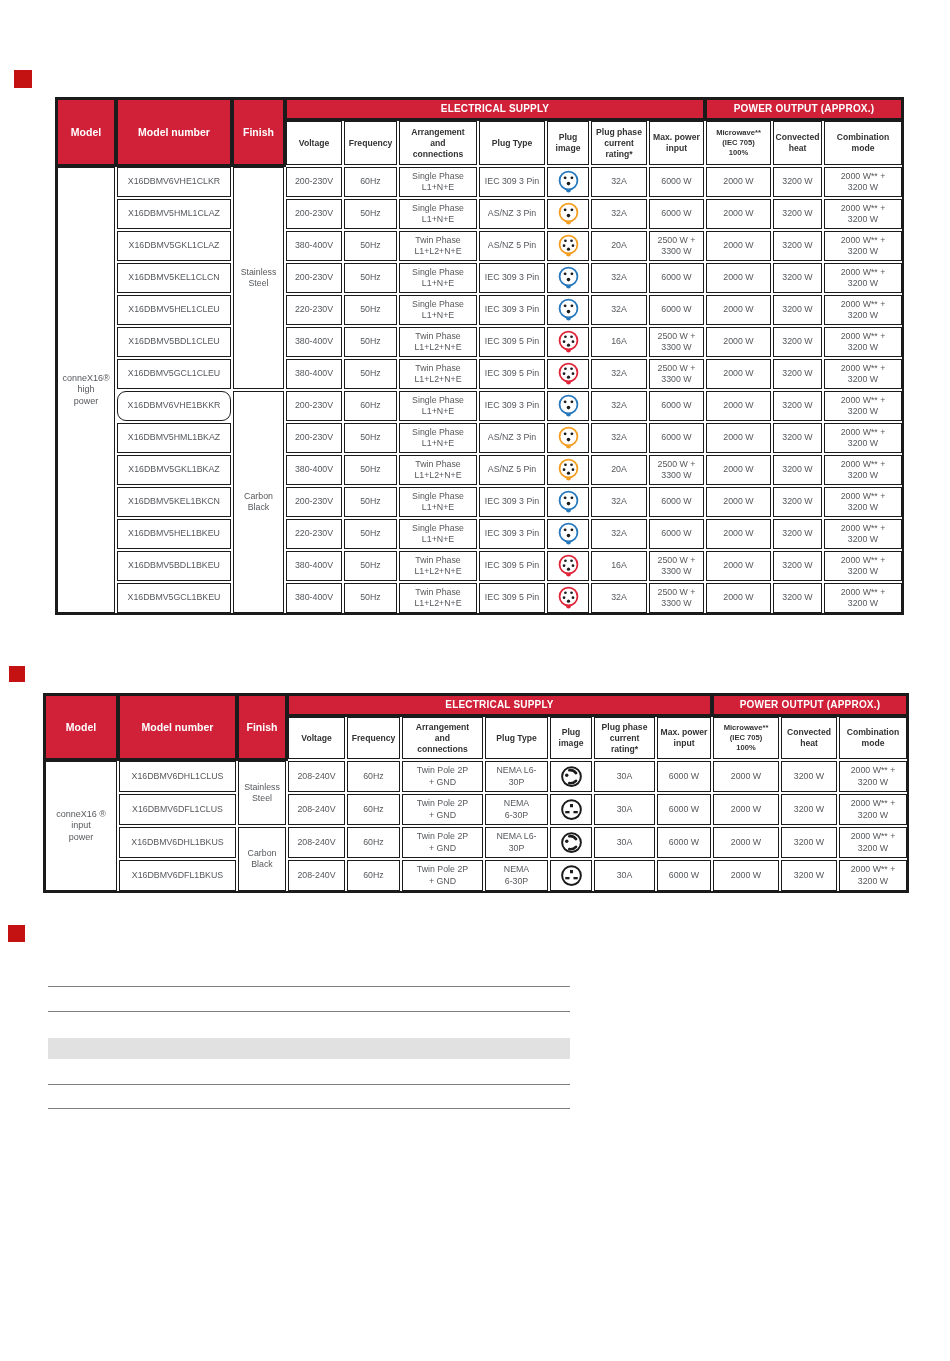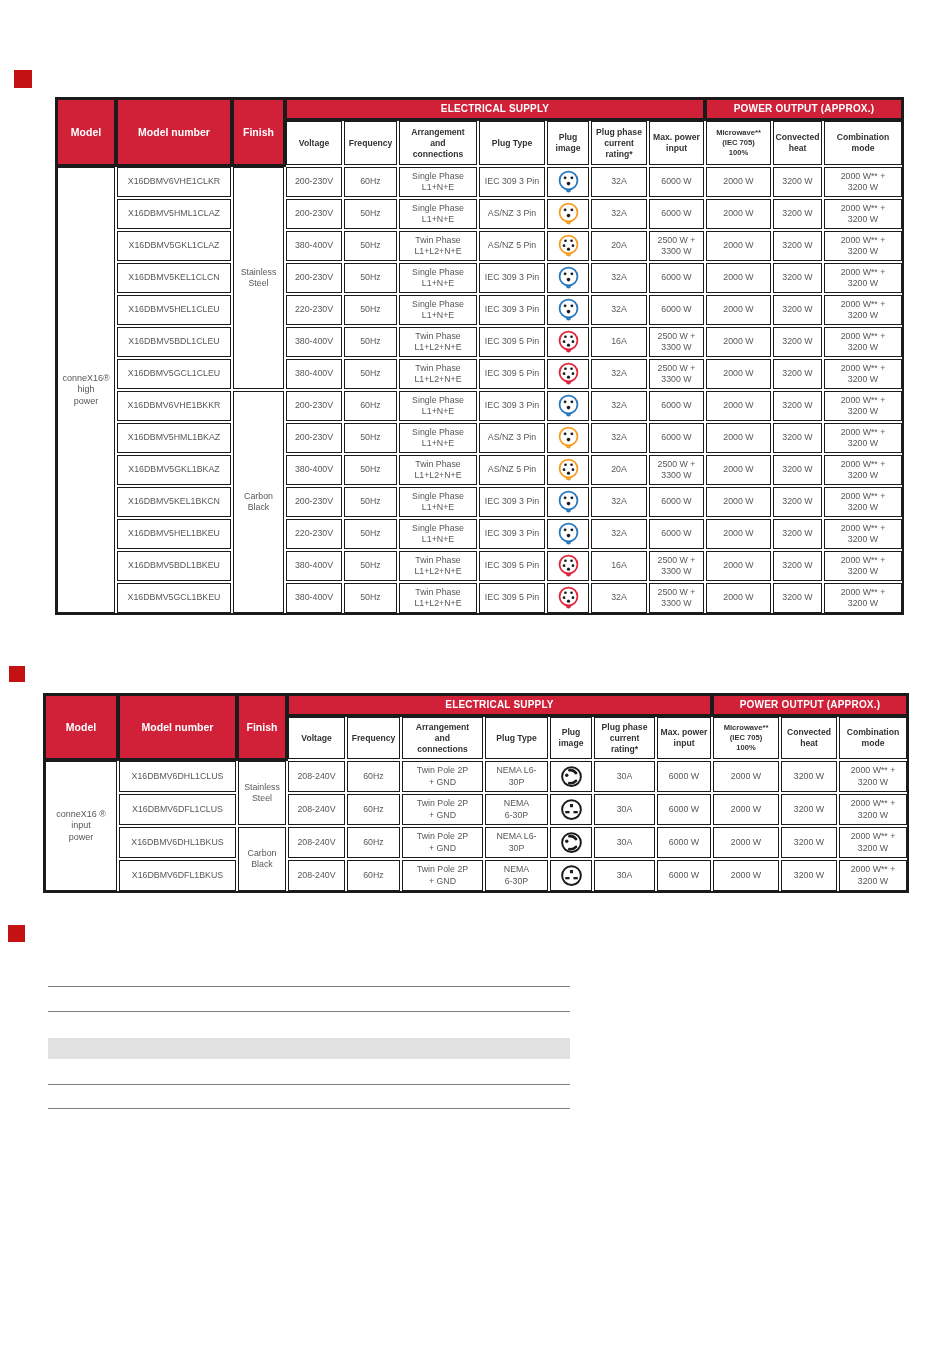--- a/index.html
+++ b/index.html
@@ -202,21 +202,21 @@
         <circle cx="19" cy="13.6" r="1.5" fill="#1b1b1b"></circle>
         <circle cx="14" cy="17.6" r="1.8" fill="#1b1b1b"></circle>
       </svg></div>
     <div class="cell" style="grid-area: 9 / 9;">32A</div>
     <div class="cell" style="grid-area: 9 / 10;">2500 W +
 3300 W</div>
     <div class="cell" style="grid-area: 9 / 11;">2000 W</div>
     <div class="cell" style="grid-area: 9 / 12;">3200 W</div>
     <div class="cell" style="grid-area: 9 / 13;">2000 W** +
 3200 W</div>
-    <div class="cell" style="grid-area: 10 / 2;">X16DBMV6VHE1BKKR</div>
+    <div class="cell" style="grid-area: 10 / 2; border-radius: 9px;">X16DBMV6VHE1BKKR</div>
     <div class="cell" style="grid-area: 10 / 4;">200-230V</div>
     <div class="cell" style="grid-area: 10 / 5;">60Hz</div>
     <div class="cell" style="grid-area: 10 / 6;">Single Phase
 L1+N+E</div>
     <div class="cell" style="grid-area: 10 / 7;">IEC 309 3 Pin</div>
     <div class="cell" style="grid-area: 10 / 8;"><svg width="25" height="26" viewBox="0 0 28 28">
         <circle cx="14" cy="12.3" r="10" fill="none" stroke="#2878bd" stroke-width="2"></circle>
         <path d="M11 22 q3 2 6 0 l-0.8 2.9 q-2.2 1.5 -4.4 0 Z" fill="#2878bd"></path>
         <circle cx="10.2" cy="9.3" r="1.6" fill="#1b1b1b"></circle>
         <circle cx="17.8" cy="9.3" r="1.6" fill="#1b1b1b"></circle>

